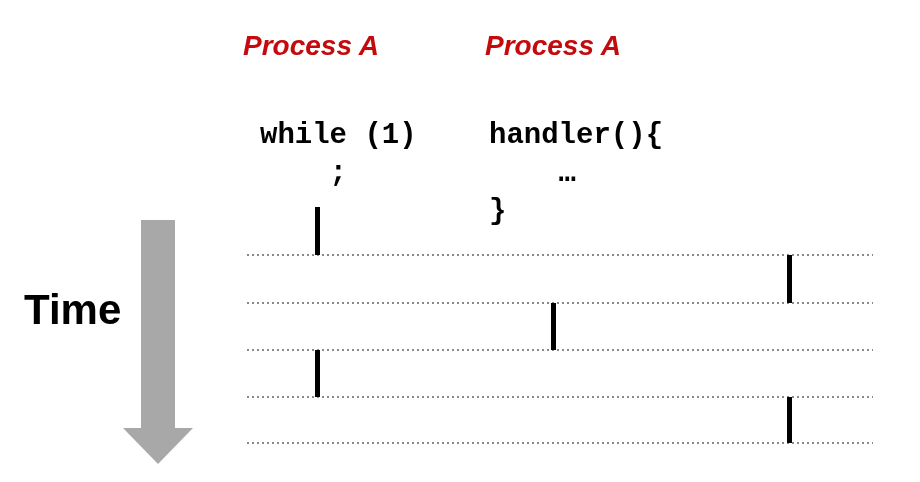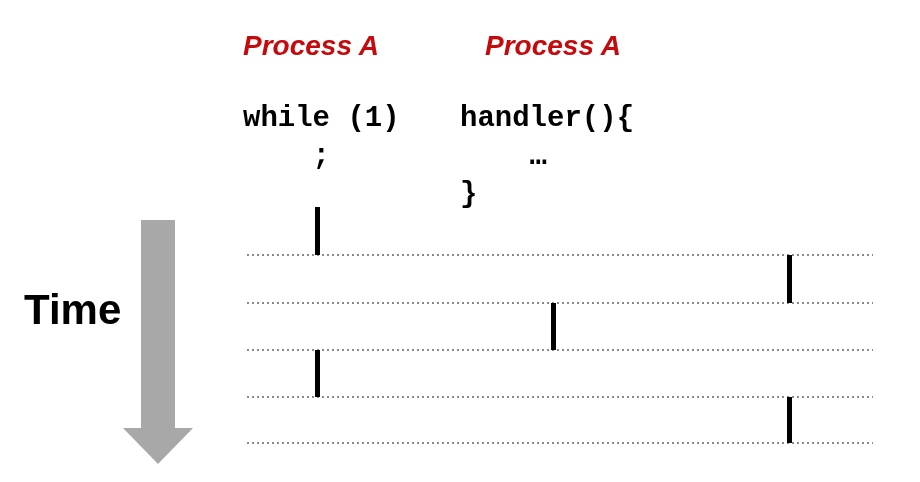--- a/index.html
+++ b/index.html
@@ -20,21 +20,21 @@
     top: 30px;
     font-family: "Liberation Sans", sans-serif;
     font-size: 28px;
     font-weight: bold;
     font-style: italic;
     white-space: nowrap;
   }
   .code {
     position: absolute;
     top: 100px;
-    margin: 0;
+    margin: 17px;
     font-family: "Liberation Mono", monospace;
     font-size: 29px;
     font-weight: bold;
     line-height: 38px;
     color: #000000;
     white-space: pre;
   }
   .time-label {
     position: absolute;
     left: 24px;
@@ -77,21 +77,21 @@
 </head>
 <body>
 
 <div class="stage">
 
   <div class="col-header" style="left: 243px; color: rgb(196, 10, 12);">Process A</div>
   <div class="col-header" style="left: 485px; color: rgb(196, 10, 12);">Process A</div>
 
   <pre class="code" style="left:243px">while (1)
     ;</pre>
-  <pre class="code" style="left:460px">handler(){
+  <pre class="code" style="left:472px">handler(){
     …
 }</pre>
 
   <div class="time-label">Time</div>
 
   <div class="arrow-shaft" style="background: rgb(168, 168, 168);"></div>
   <div class="arrow-head" style="border-top-color: rgb(168, 168, 168);"></div>
 
   <div id="timeline-layer">
       <div class="dotline" style="top: 254px; left: 247px; width: 626px; background: repeating-linear-gradient(to right, rgb(138, 138, 138) 0px, rgb(138, 138, 138) 2px, transparent 2px, transparent 5px);"></div>

